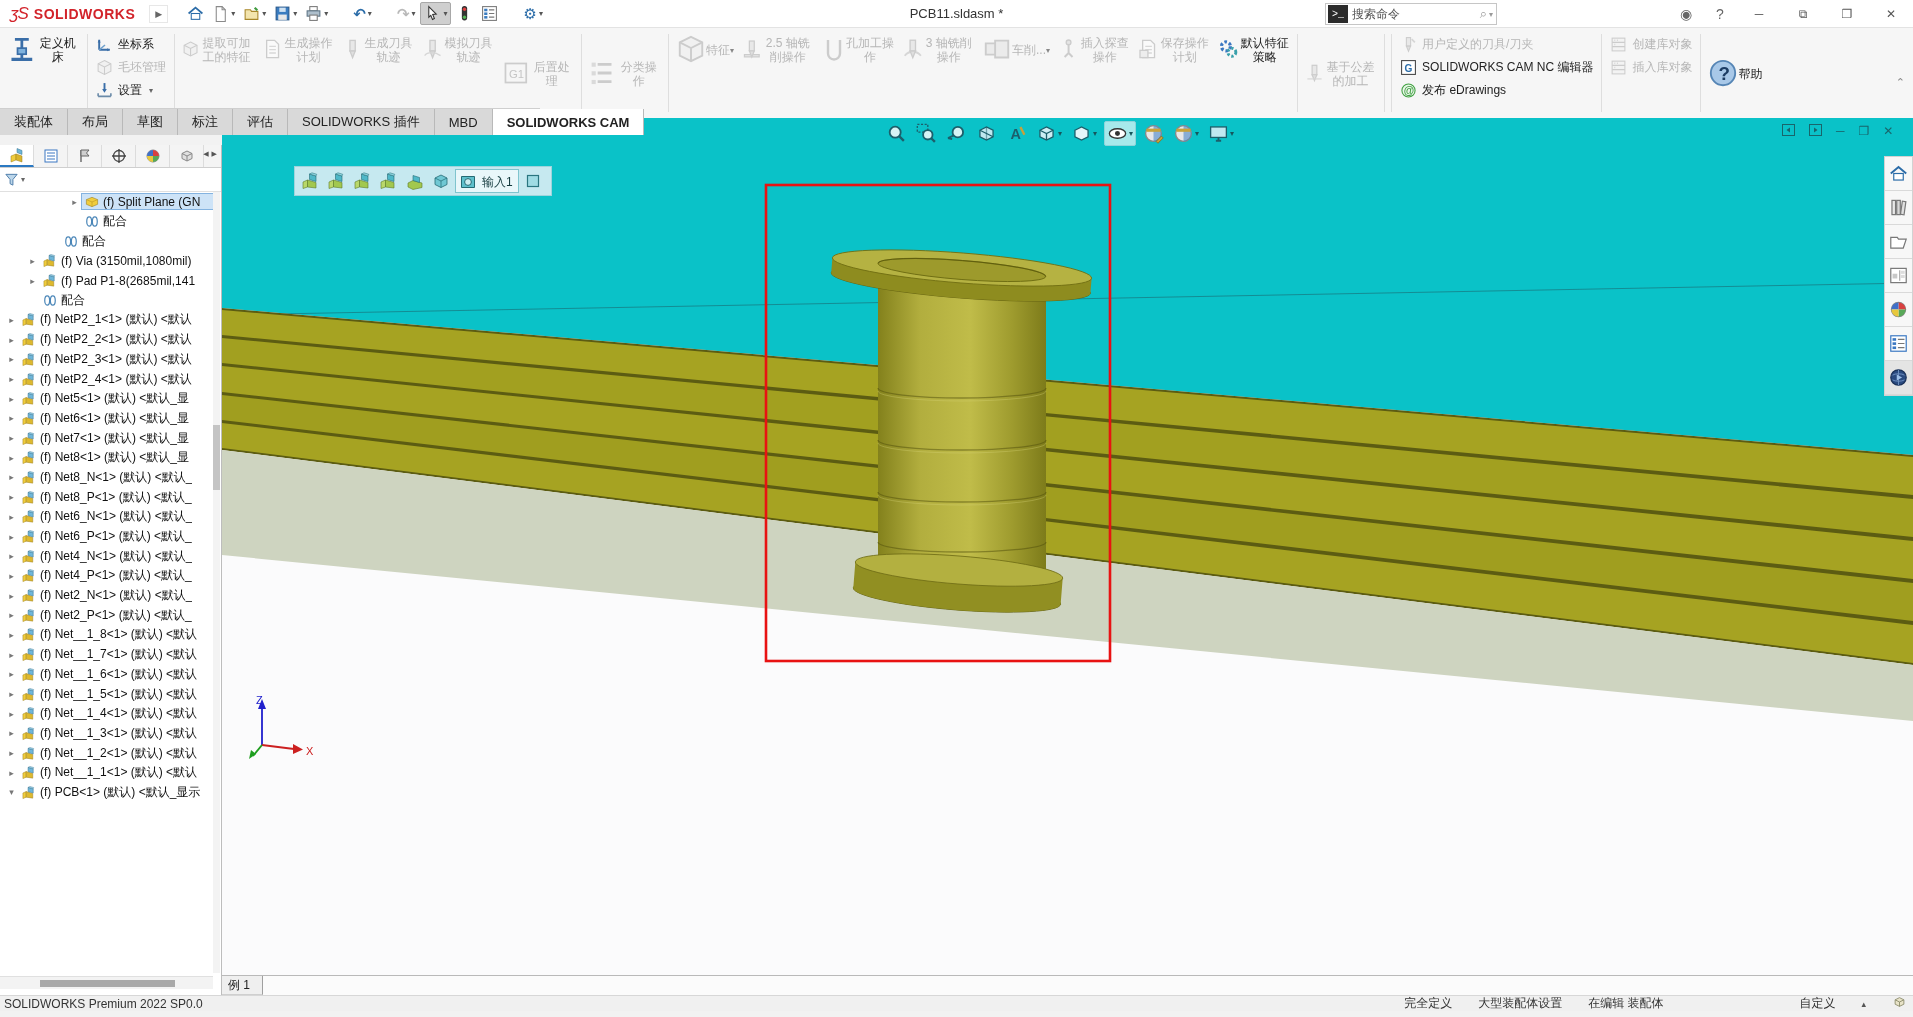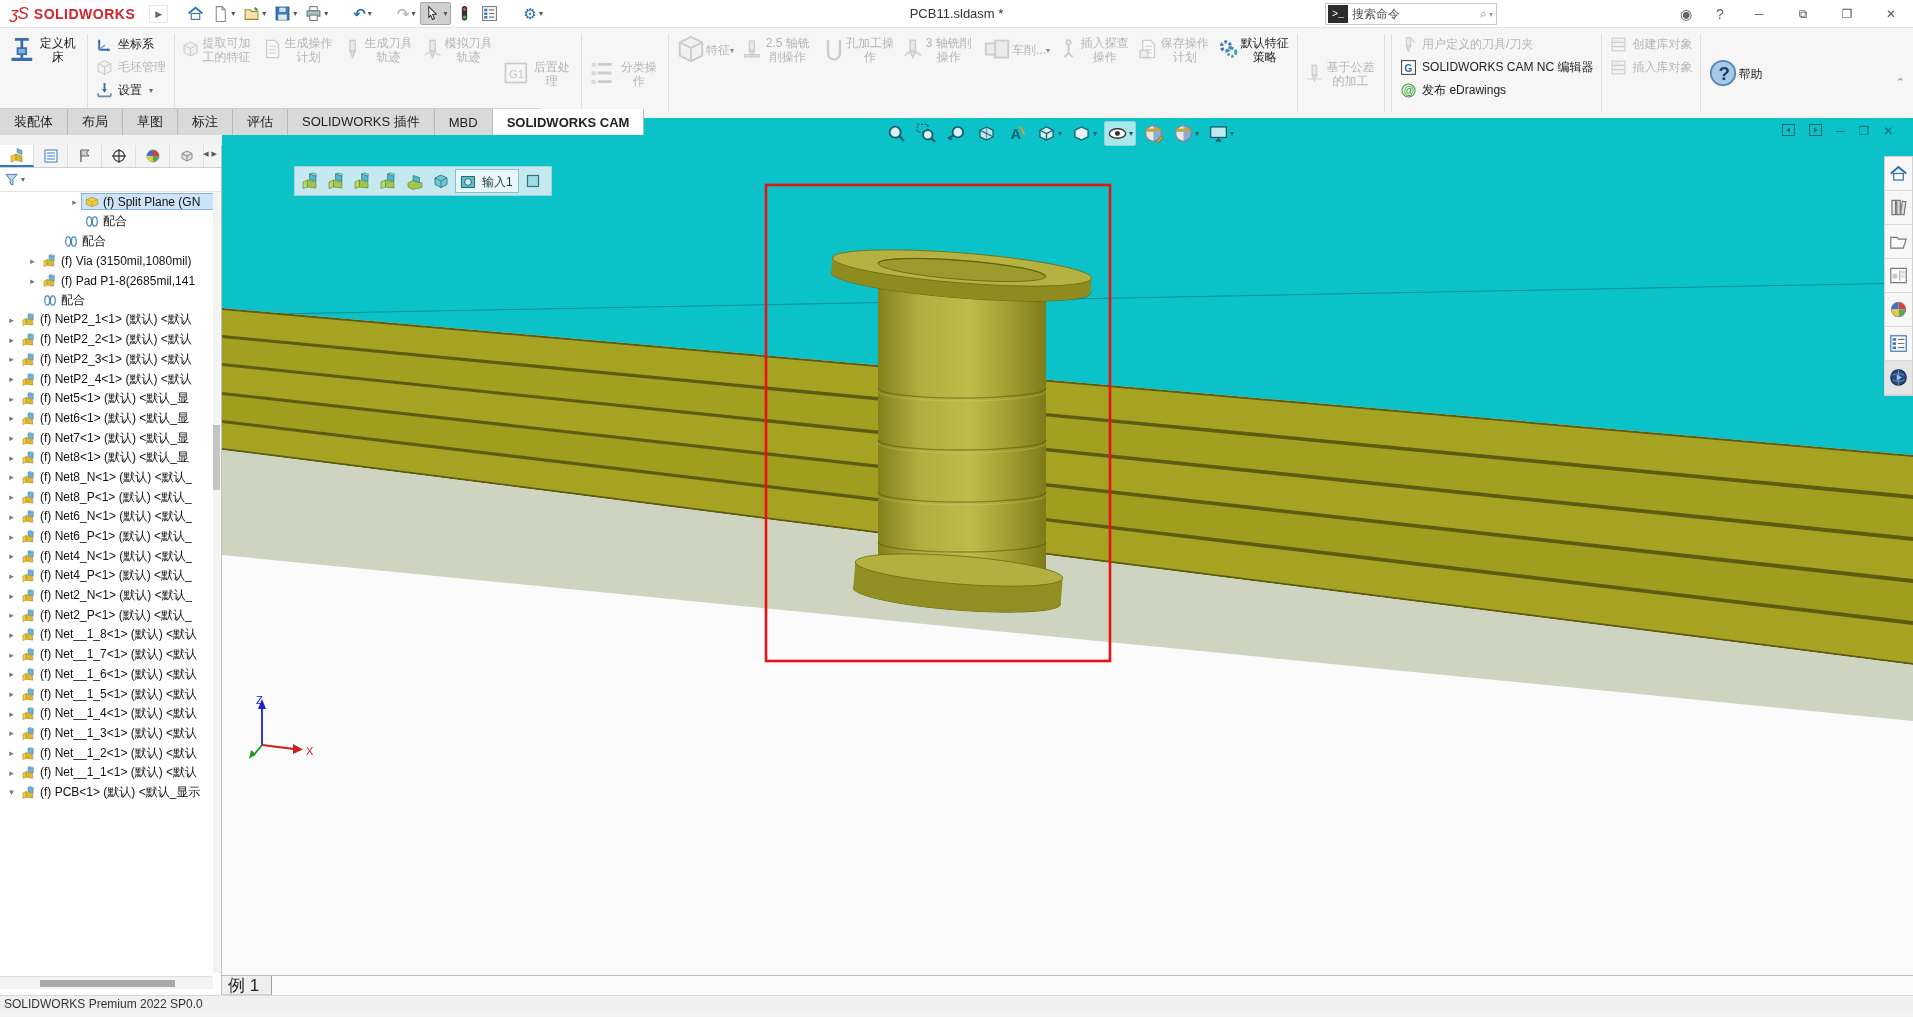--- a/index.html
+++ b/index.html
@@ -103,21 +103,21 @@
   .hthumb { position:absolute; left:40px; top:3px; width:135px; height:7px; background:#a9a9a9; }
 
   
   .task-strip { position:absolute; left:1884px; top:156px; width:29px; z-index:8; background:#f1f1f1; border:1px solid #d2d2d2; }
   .tp-cell { width:27px; height:34px; display:flex; align-items:center; justify-content:center; border-bottom:1px solid #d9d9d9; background:#f7f7f7; }
   .tp-cell svg { width:19px; height:19px; }
   .tp-cell:last-child { background:#e4e4e4; }
 
   
   .motion-bar { position:absolute; left:222px; top:975px; width:1691px; height:20px; background:#fbfbfb; border-top:1px solid #b9b9b9; display:flex; align-items:stretch; z-index:6; }
-  .ms-tab { margin-left:-10px; padding:0 12px 0 16px; background:#efefef; border-right:1px solid #9f9f9f; border-bottom:1px solid #cfcfcf; display:flex; align-items:center; font-size:17px; color:#222; }
+  .ms-tab { margin-left:-10px; padding:0 12px 0 16px; background:#efefef; border-right:1px solid #9f9f9f; border-bottom:1px solid #cfcfcf; display:flex; align-items:center; font-size:12px; color:#222; }
 
   
   .statusbar { position:absolute; left:0; top:995px; width:1913px; height:16px; background:#f0f0f0; border-top:1px solid #d7d7d7; display:flex; align-items:center; z-index:9; }
   .sb-left { margin-left:4px; color:#333; }
   .sb-right { position:absolute; right:6px; display:flex; align-items:center; gap:26px; }
   .sb-item { color:#333; }
   .sb-custom { margin-left:110px; }
   .sb-caret { font-size:9px; color:#555; }
   .sb-icon svg { width:15px; height:14px; }
   .hidden-syms { position:absolute; width:0; height:0; overflow:hidden; }
@@ -1444,15 +1444,25 @@
         </svg>
     </div>
   </div>
 
   <div class="motion-bar">
     <span class="ms-tab">例 1</span>
   </div>
 
   <div class="statusbar">
     <span class="sb-left">SOLIDWORKS Premium 2022 SP0.0</span>
+    <div class="sb-right">
+      <span class="sb-item">完全定义</span>
+      <span class="sb-item">大型装配体设置</span>
+      <span class="sb-item">在编辑 装配体</span>
+      <span class="sb-item sb-custom">自定义</span>
+      <span class="sb-caret">▴</span>
+      <span class="sb-icon"><svg>
+            <use href="#sym-status-cube"></use>
+          </svg></span>
+    </div>
   </div>
 
 </div>
 
 </body></html>

